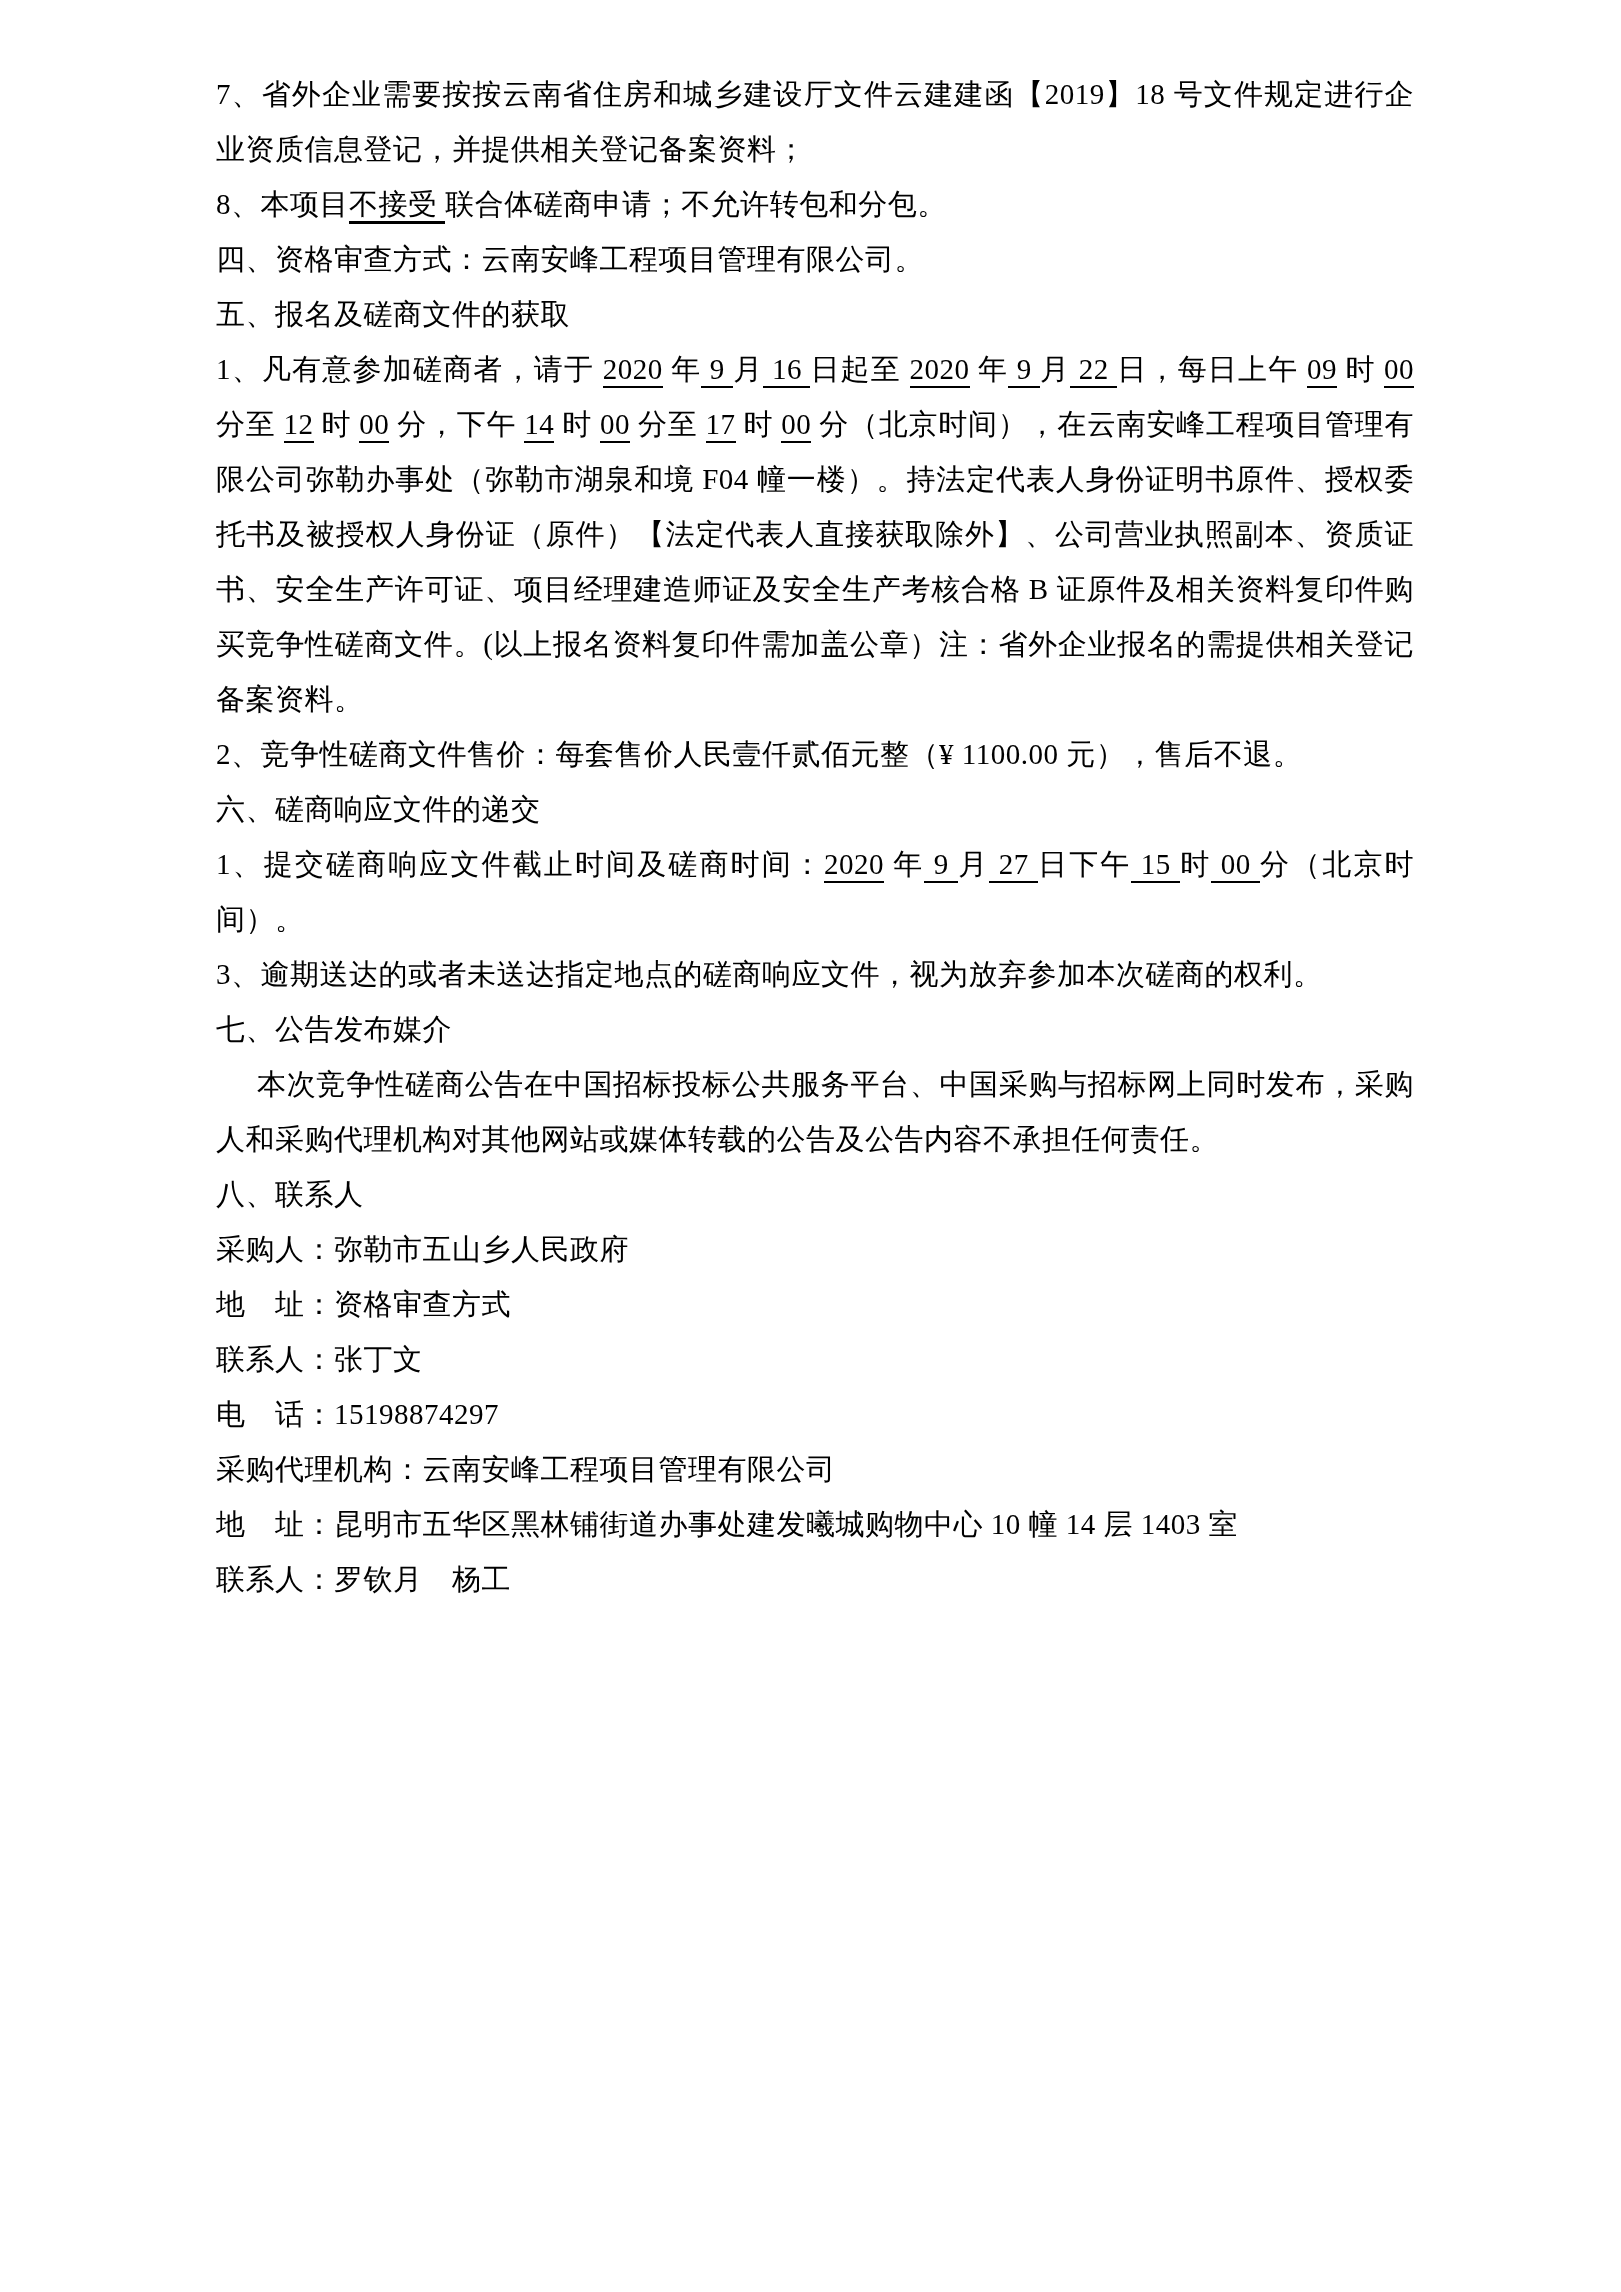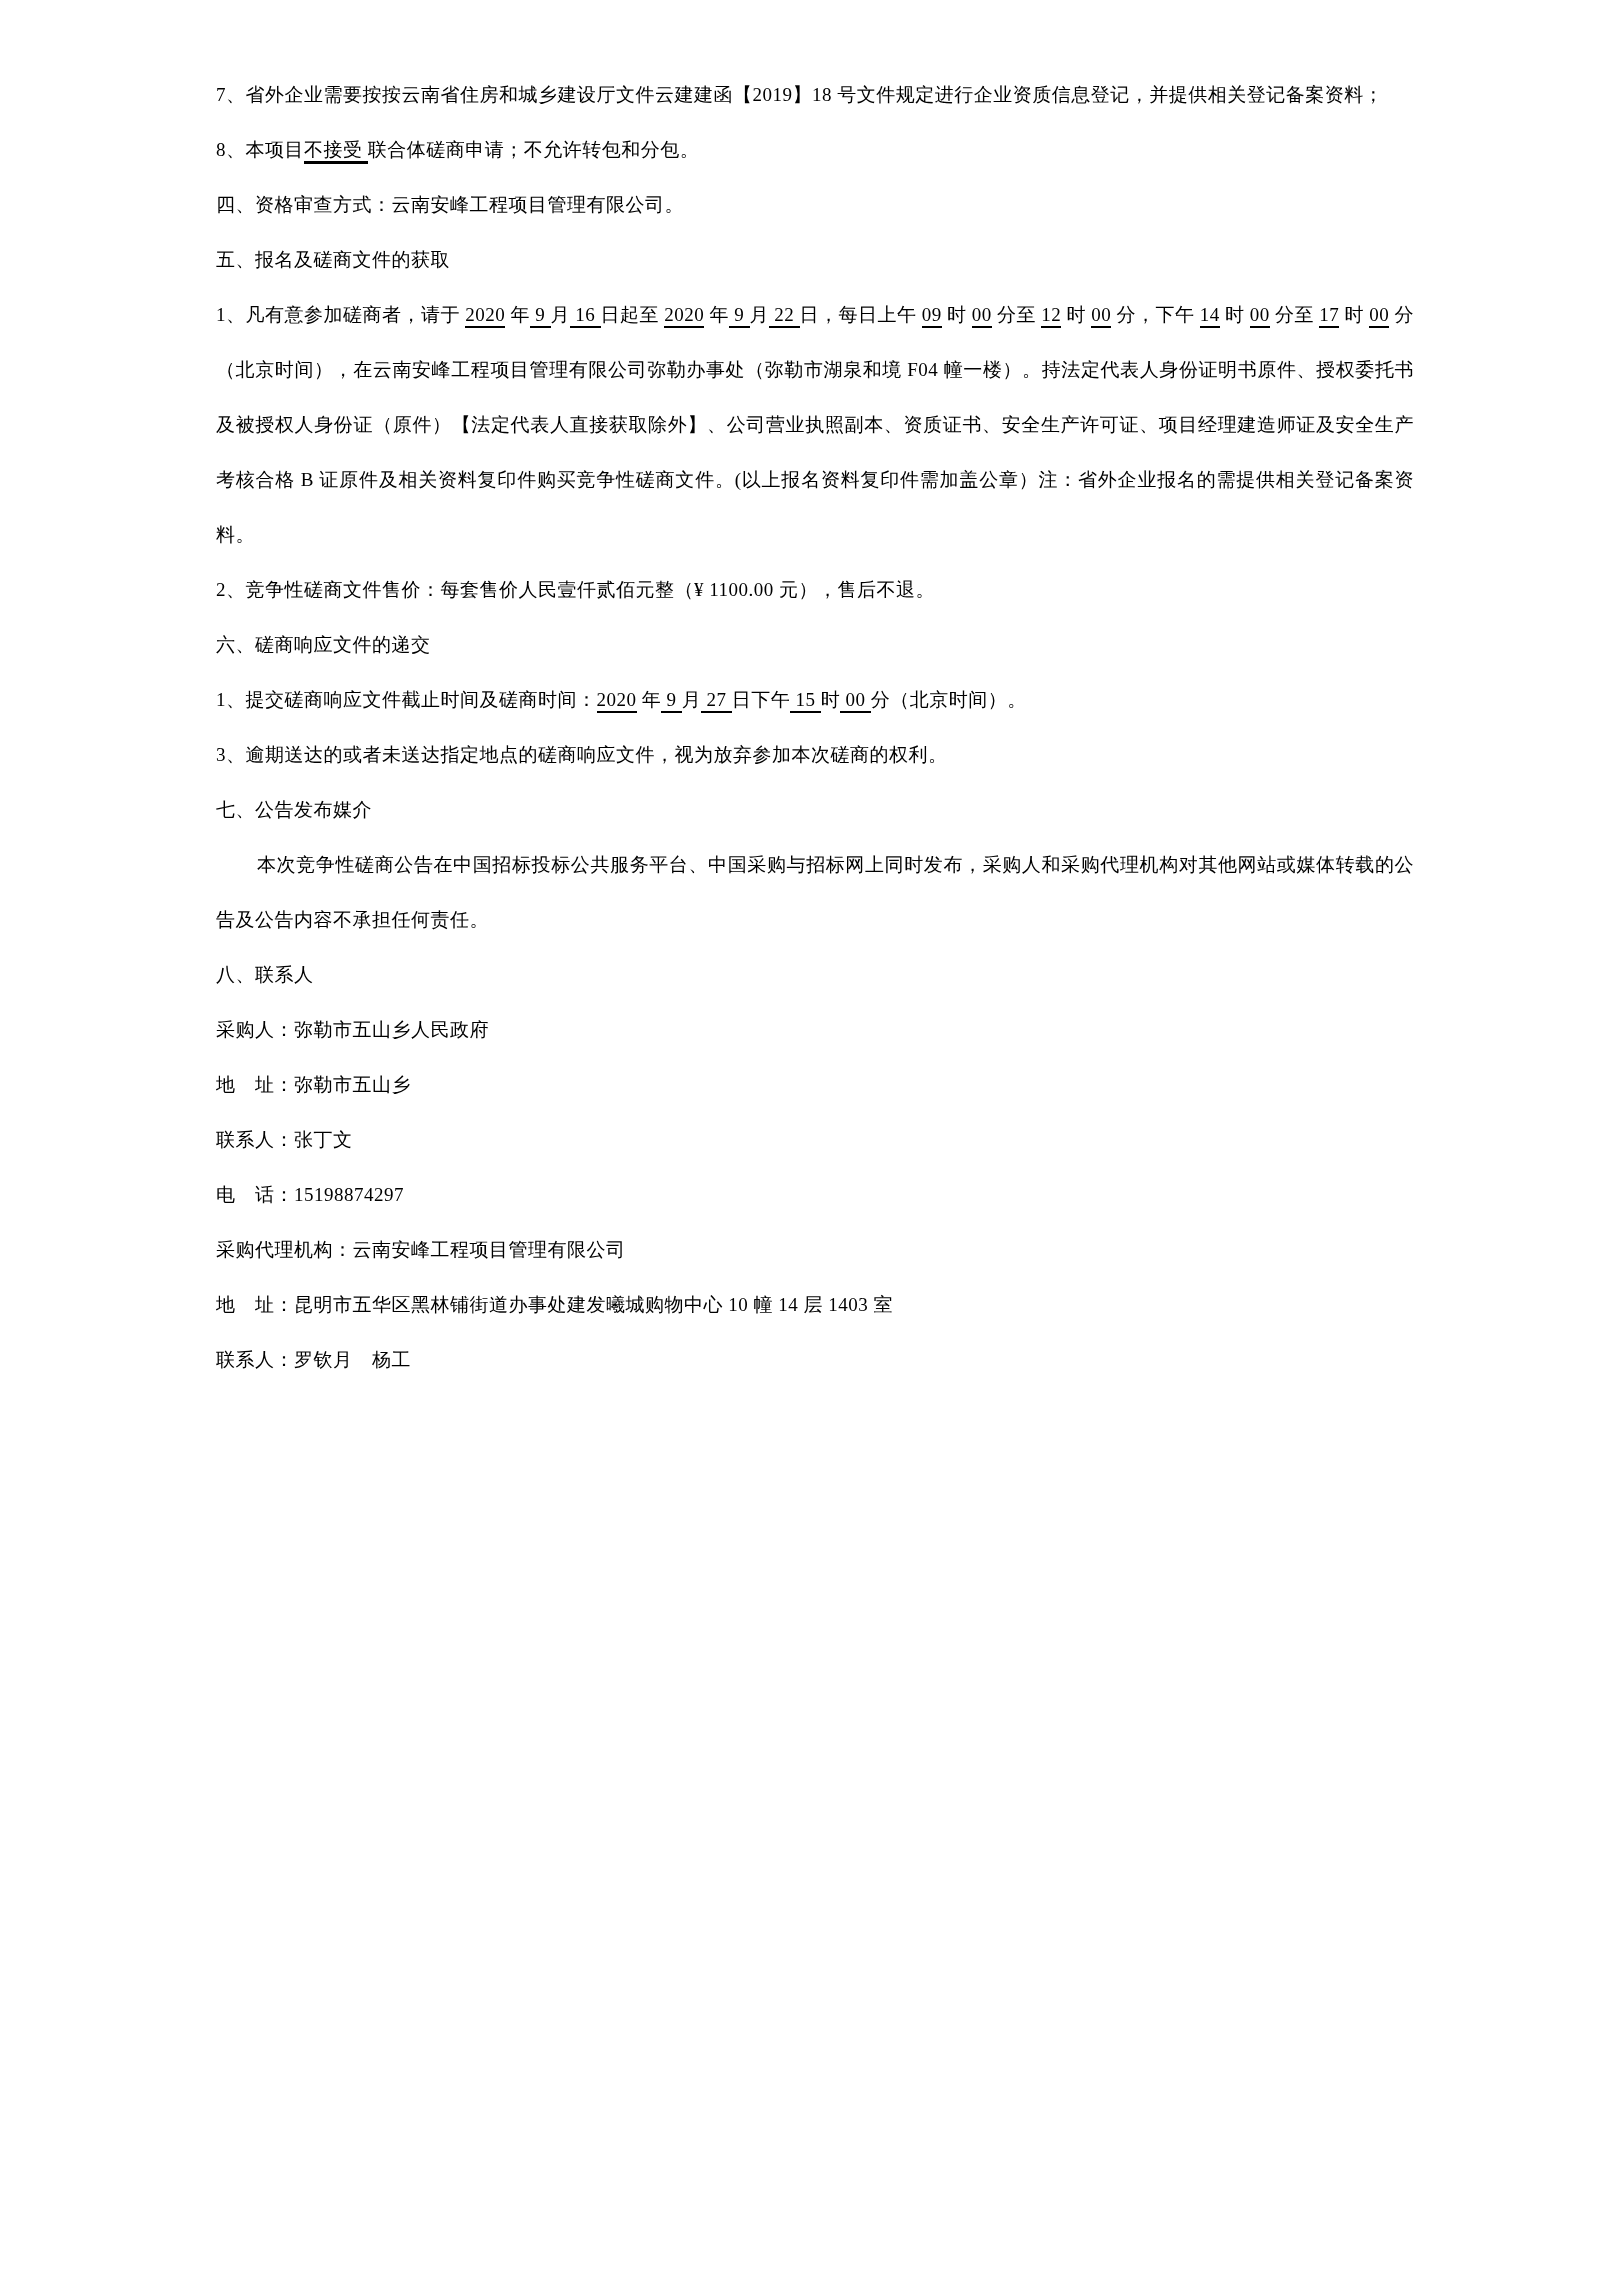--- a/index.html
+++ b/index.html
@@ -18,21 +18,21 @@
     position: absolute;
     left: 216px;
     top: 67px;
     width: 1198px;
     color: #000000;
     font-family: "Liberation Serif", "DejaVu Serif", serif;
   }
   p.para {
     margin: 0;
     padding: 0;
-    font-size: 19px;
+    font-size: 29px;
     line-height: 55px;
     text-align: justify;
     letter-spacing: 0.5px;
     word-break: break-all;
   }
   p.para.body-indent {
     text-indent: 41px;
   }
   p.para.heading span {
     font-weight: normal;
@@ -59,21 +59,21 @@
       <p class="para heading"><span class="b">五、报名及磋商文件的获取</span></p>
       <p class="para body"><span>1、凡有意参加磋商者，请于 </span><span class="u">2020</span><span> 年</span><span class="u"> 9 </span><span>月</span><span class="u"> 16 </span><span>日起至 </span><span class="u">2020</span><span> 年</span><span class="u"> 9 </span><span>月</span><span class="u"> 22 </span><span>日，每日上午 </span><span class="u">09</span><span> 时 </span><span class="u">00</span><span> 分至 </span><span class="u">12</span><span> 时 </span><span class="u">00</span><span> 分，下午 </span><span class="u">14</span><span> 时 </span><span class="u">00</span><span> 分至 </span><span class="u">17</span><span> 时 </span><span class="u">00</span><span> 分（北京时间），在云南安峰工程项目管理有限公司弥勒办事处（弥勒市湖泉和境 F04 幢一楼）。持法定代表人身份证明书原件、授权委托书及被授权人身份证（原件）【法定代表人直接获取除外】、公司营业执照副本、资质证书、安全生产许可证、项目经理建造师证及安全生产考核合格 B 证原件及相关资料复印件购买竞争性磋商文件。(以上报名资料复印件需加盖公章）注：省外企业报名的需提供相关登记备案资料。</span></p>
       <p class="para body"><span>2、竞争性磋商文件售价：每套售价人民壹仟贰佰元整（¥ 1100.00 元），售后不退。</span></p>
       <p class="para heading"><span class="b">六、磋商响应文件的递交</span></p>
       <p class="para body"><span>1、提交磋商响应文件截止时间及磋商时间：</span><span class="u">2020</span><span> 年</span><span class="u"> 9 </span><span>月</span><span class="u"> 27 </span><span>日下午</span><span class="u"> 15 </span><span>时</span><span class="u"> 00 </span><span>分（北京时间）。</span></p>
       <p class="para body"><span>3、逾期送达的或者未送达指定地点的磋商响应文件，视为放弃参加本次磋商的权利。</span></p>
       <p class="para heading"><span class="b">七、公告发布媒介</span></p>
       <p class="para body-indent"><span>本次竞争性磋商公告在中国招标投标公共服务平台、中国采购与招标网上同时发布，采购人和采购代理机构对其他网站或媒体转载的公告及公告内容不承担任何责任。</span></p>
       <p class="para heading"><span class="b">八、联系人</span></p>
       <p class="para body"><span>采购人：弥勒市五山乡人民政府</span></p>
-      <p class="para body"><span>地　址：弥勒市五山乡</span></p>
+      <p class="para body"><span>地　址：资格审查方式</span></p>
       <p class="para body"><span>联系人：张丁文</span></p>
       <p class="para body"><span>电　话：15198874297</span></p>
       <p class="para body"><span>采购代理机构：云南安峰工程项目管理有限公司</span></p>
       <p class="para body"><span>地　址：昆明市五华区黑林铺街道办事处建发曦城购物中心 10 幢 14 层 1403 室</span></p>
       <p class="para body"><span>联系人：罗钦月　杨工</span></p>
     </div>
 </div>
 
 
 </body></html>

